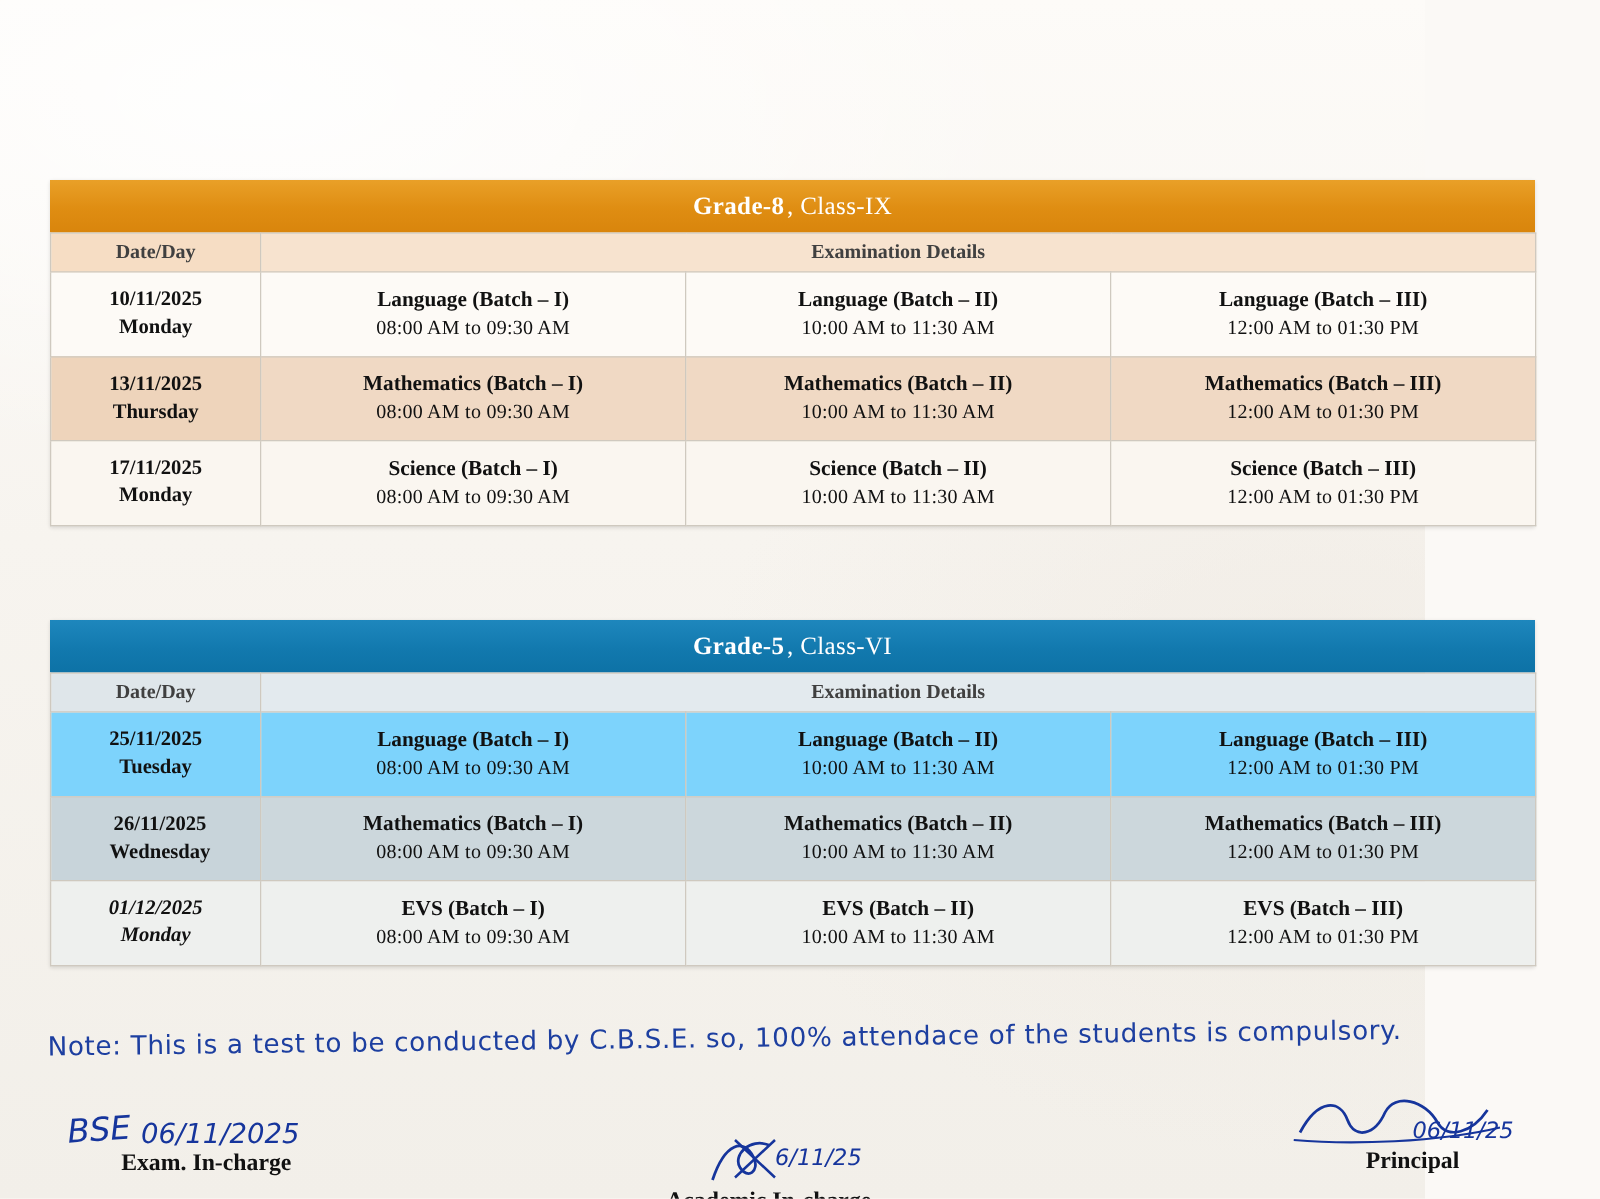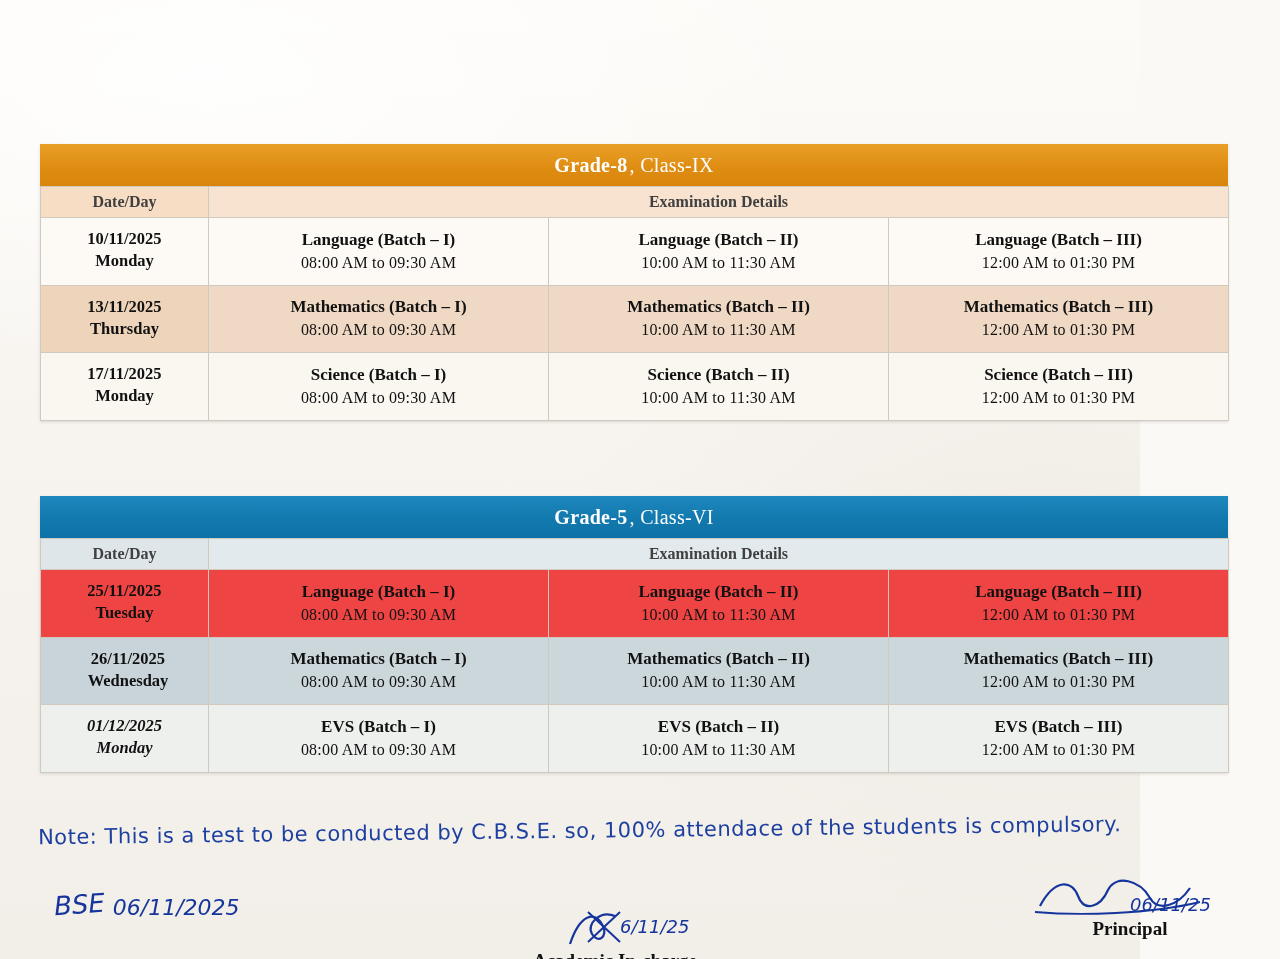--- a/index.html
+++ b/index.html
@@ -126,21 +126,21 @@
     letter-spacing: 0.2px;
   }
 
   
   .o-r1 td { background: #fdfaf6; }
   .o-r2 td { background: #f0d9c4; }
   .o-r2 td:first-child { background: #eed4bb; }
   .o-r3 td { background: #faf6f0; margin-top: 32px; }
 
   
-  .b-r1 td { background: #ef4444; }
+  .b-r1 td { background: #7dd3fc; }
   .b-r2 td { background: #ccd7dc; }
   .b-r2 td:first-child { background: #c8d4da; padding-left: 13px; }
   .b-r3 td { background: #eef0ee; }
 
   .col-date { width: 168px; }
   .col-batch { width: 340px; }
 
   .italic-date { font-style: italic; }
 
   
@@ -373,20 +373,21 @@
     </table>
   </div>
 
   <div class="note">Note: This is a test to be conducted by C.B.S.E. so, 100% attendace of the students is compulsory.</div>
 
   <div class="sig" id="sig-exam">
     <div class="row">
       <span class="hand scribble">BSE</span>
       <span class="hand date">06/11/2025</span>
     </div>
+    <div class="sig-label">Exam. In-charge</div>
   </div>
 
   <div class="sig" id="sig-academic">
     <div class="scribble">
       <svg class="sig-svg" width="290" height="46" viewBox="0 0 290 46">
         <path d="M100 40 C110 10, 125 6, 133 22 C138 33, 128 40, 122 30 C116 20, 130 6, 145 12" fill="none" stroke="#16359c" stroke-width="2.2"></path>
         <path d="M118 8 L150 38 M150 8 L118 38" fill="none" stroke="#16359c" stroke-width="2"></path>
       </svg>
       <span class="hand" style="position:absolute; left:150px; top:12px; font-size:18px;">6/11/25</span>
     </div>

